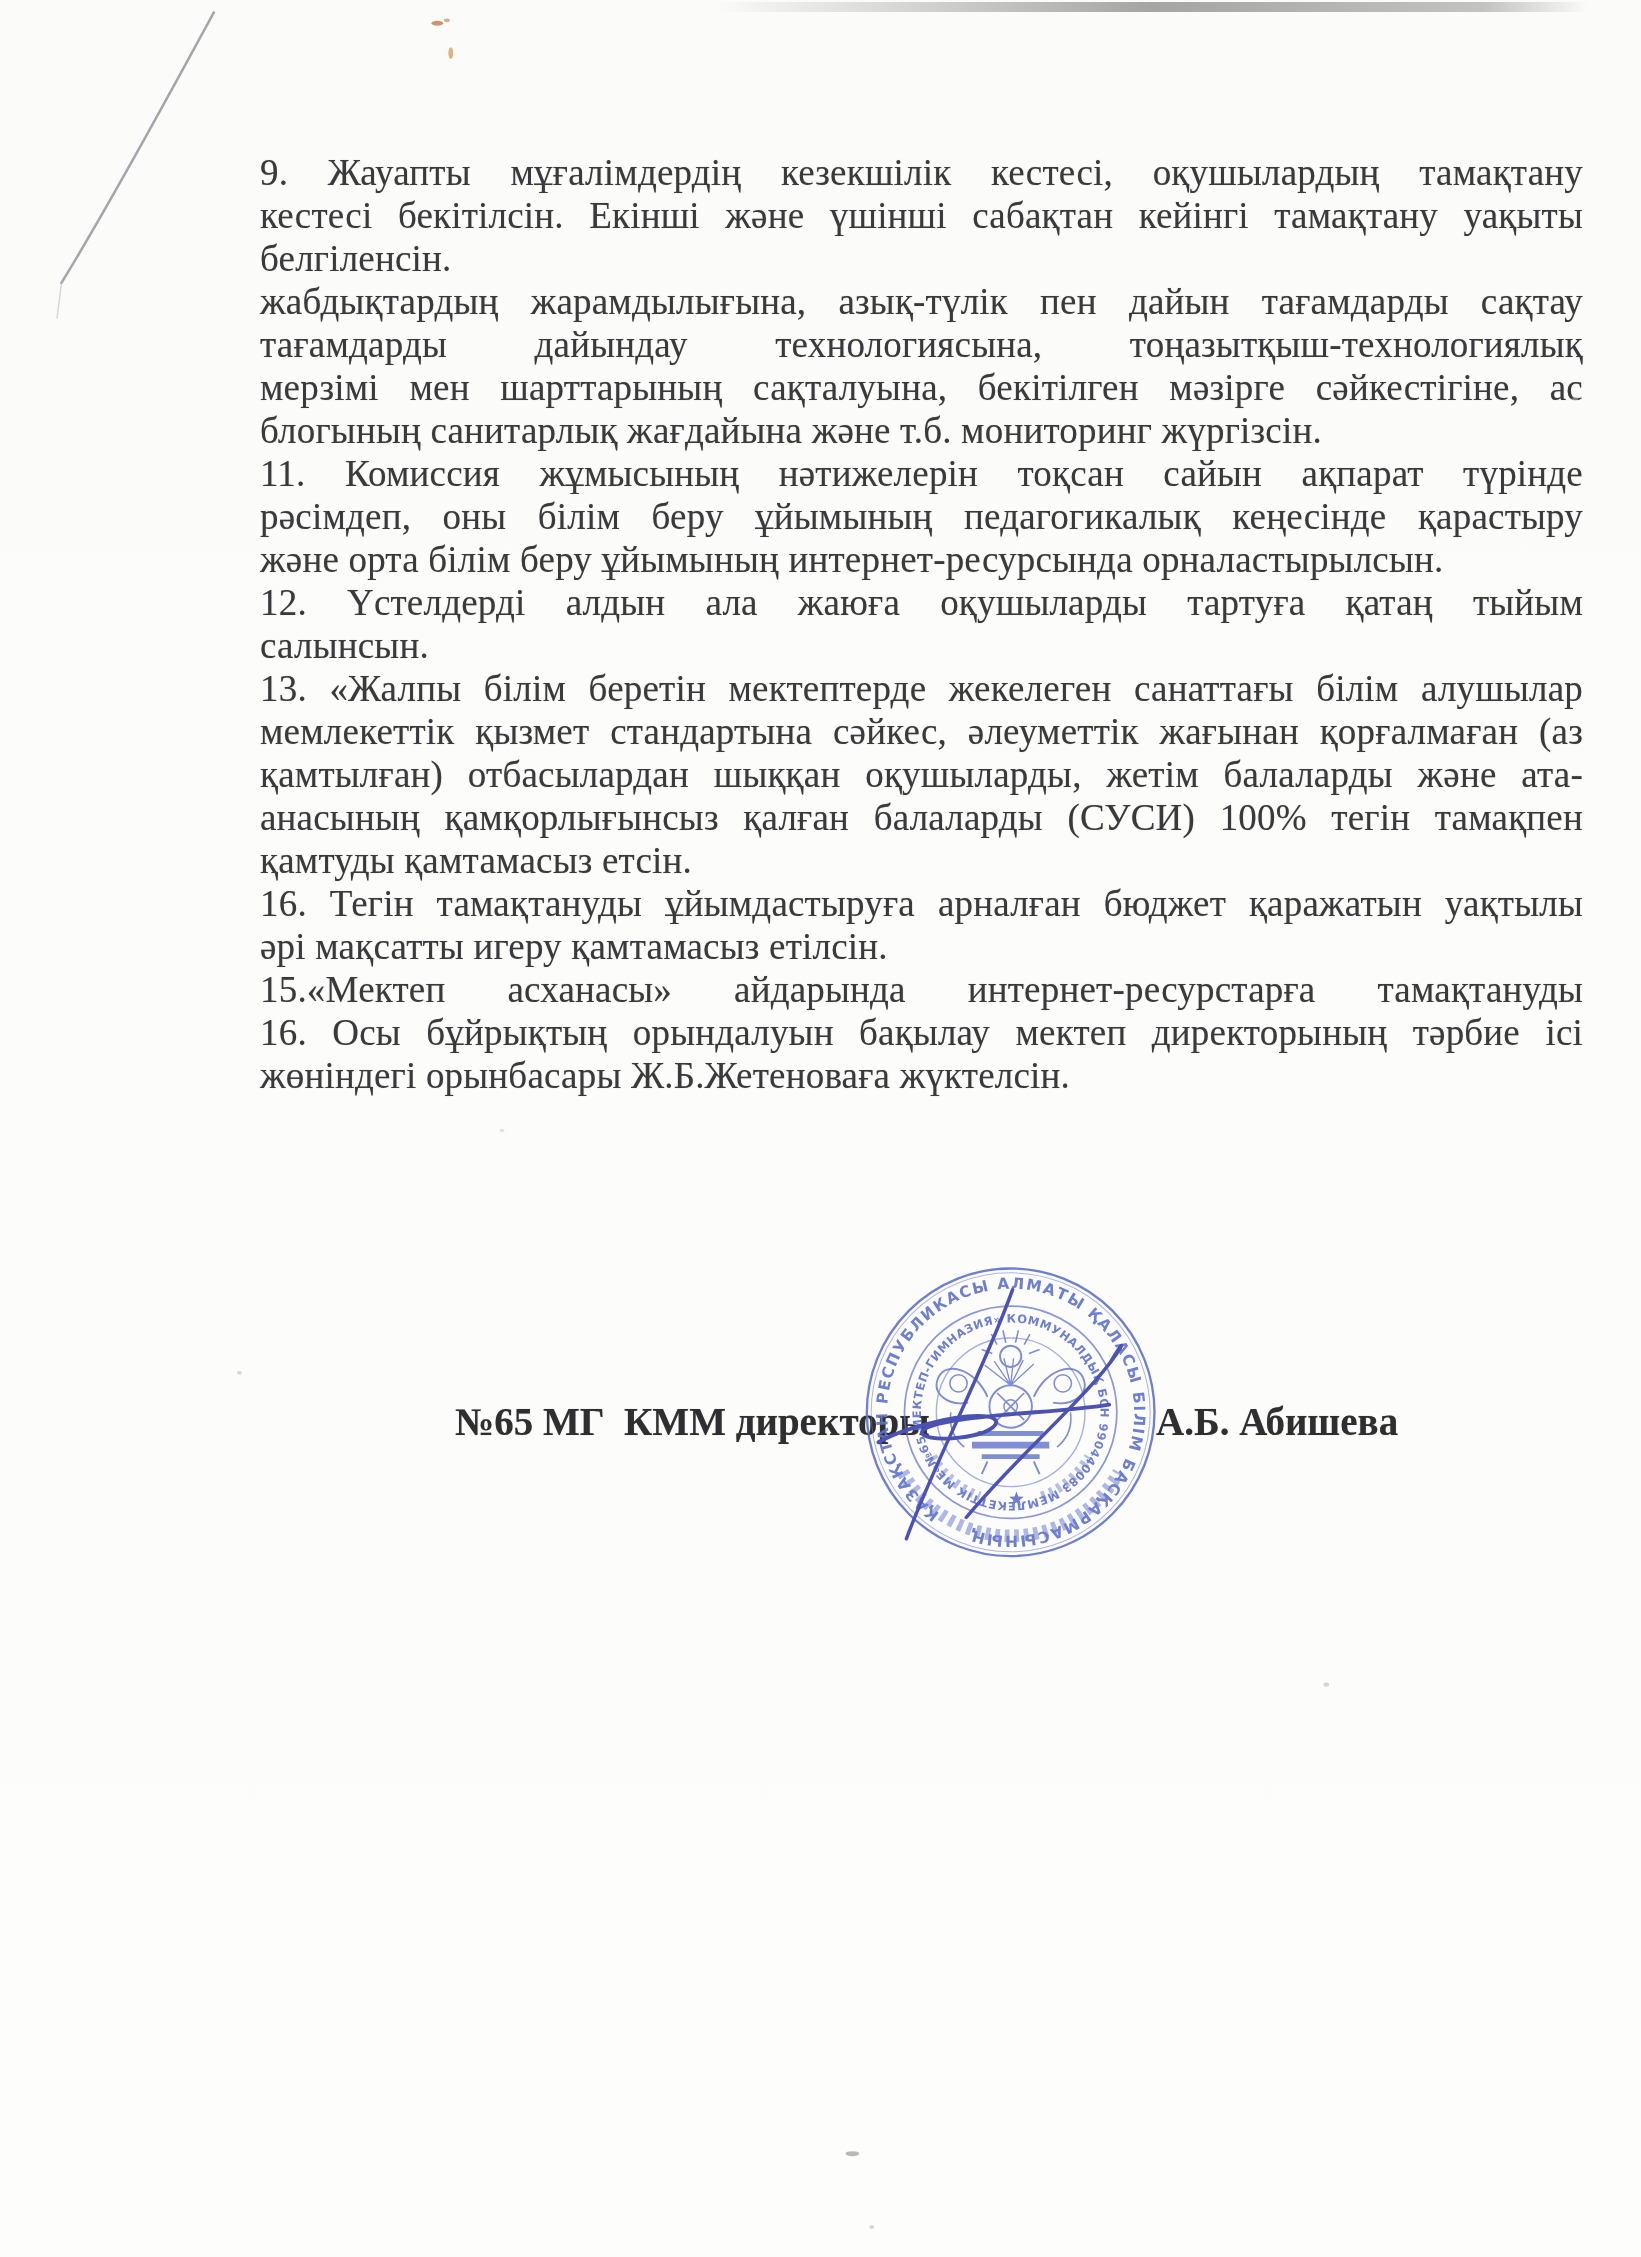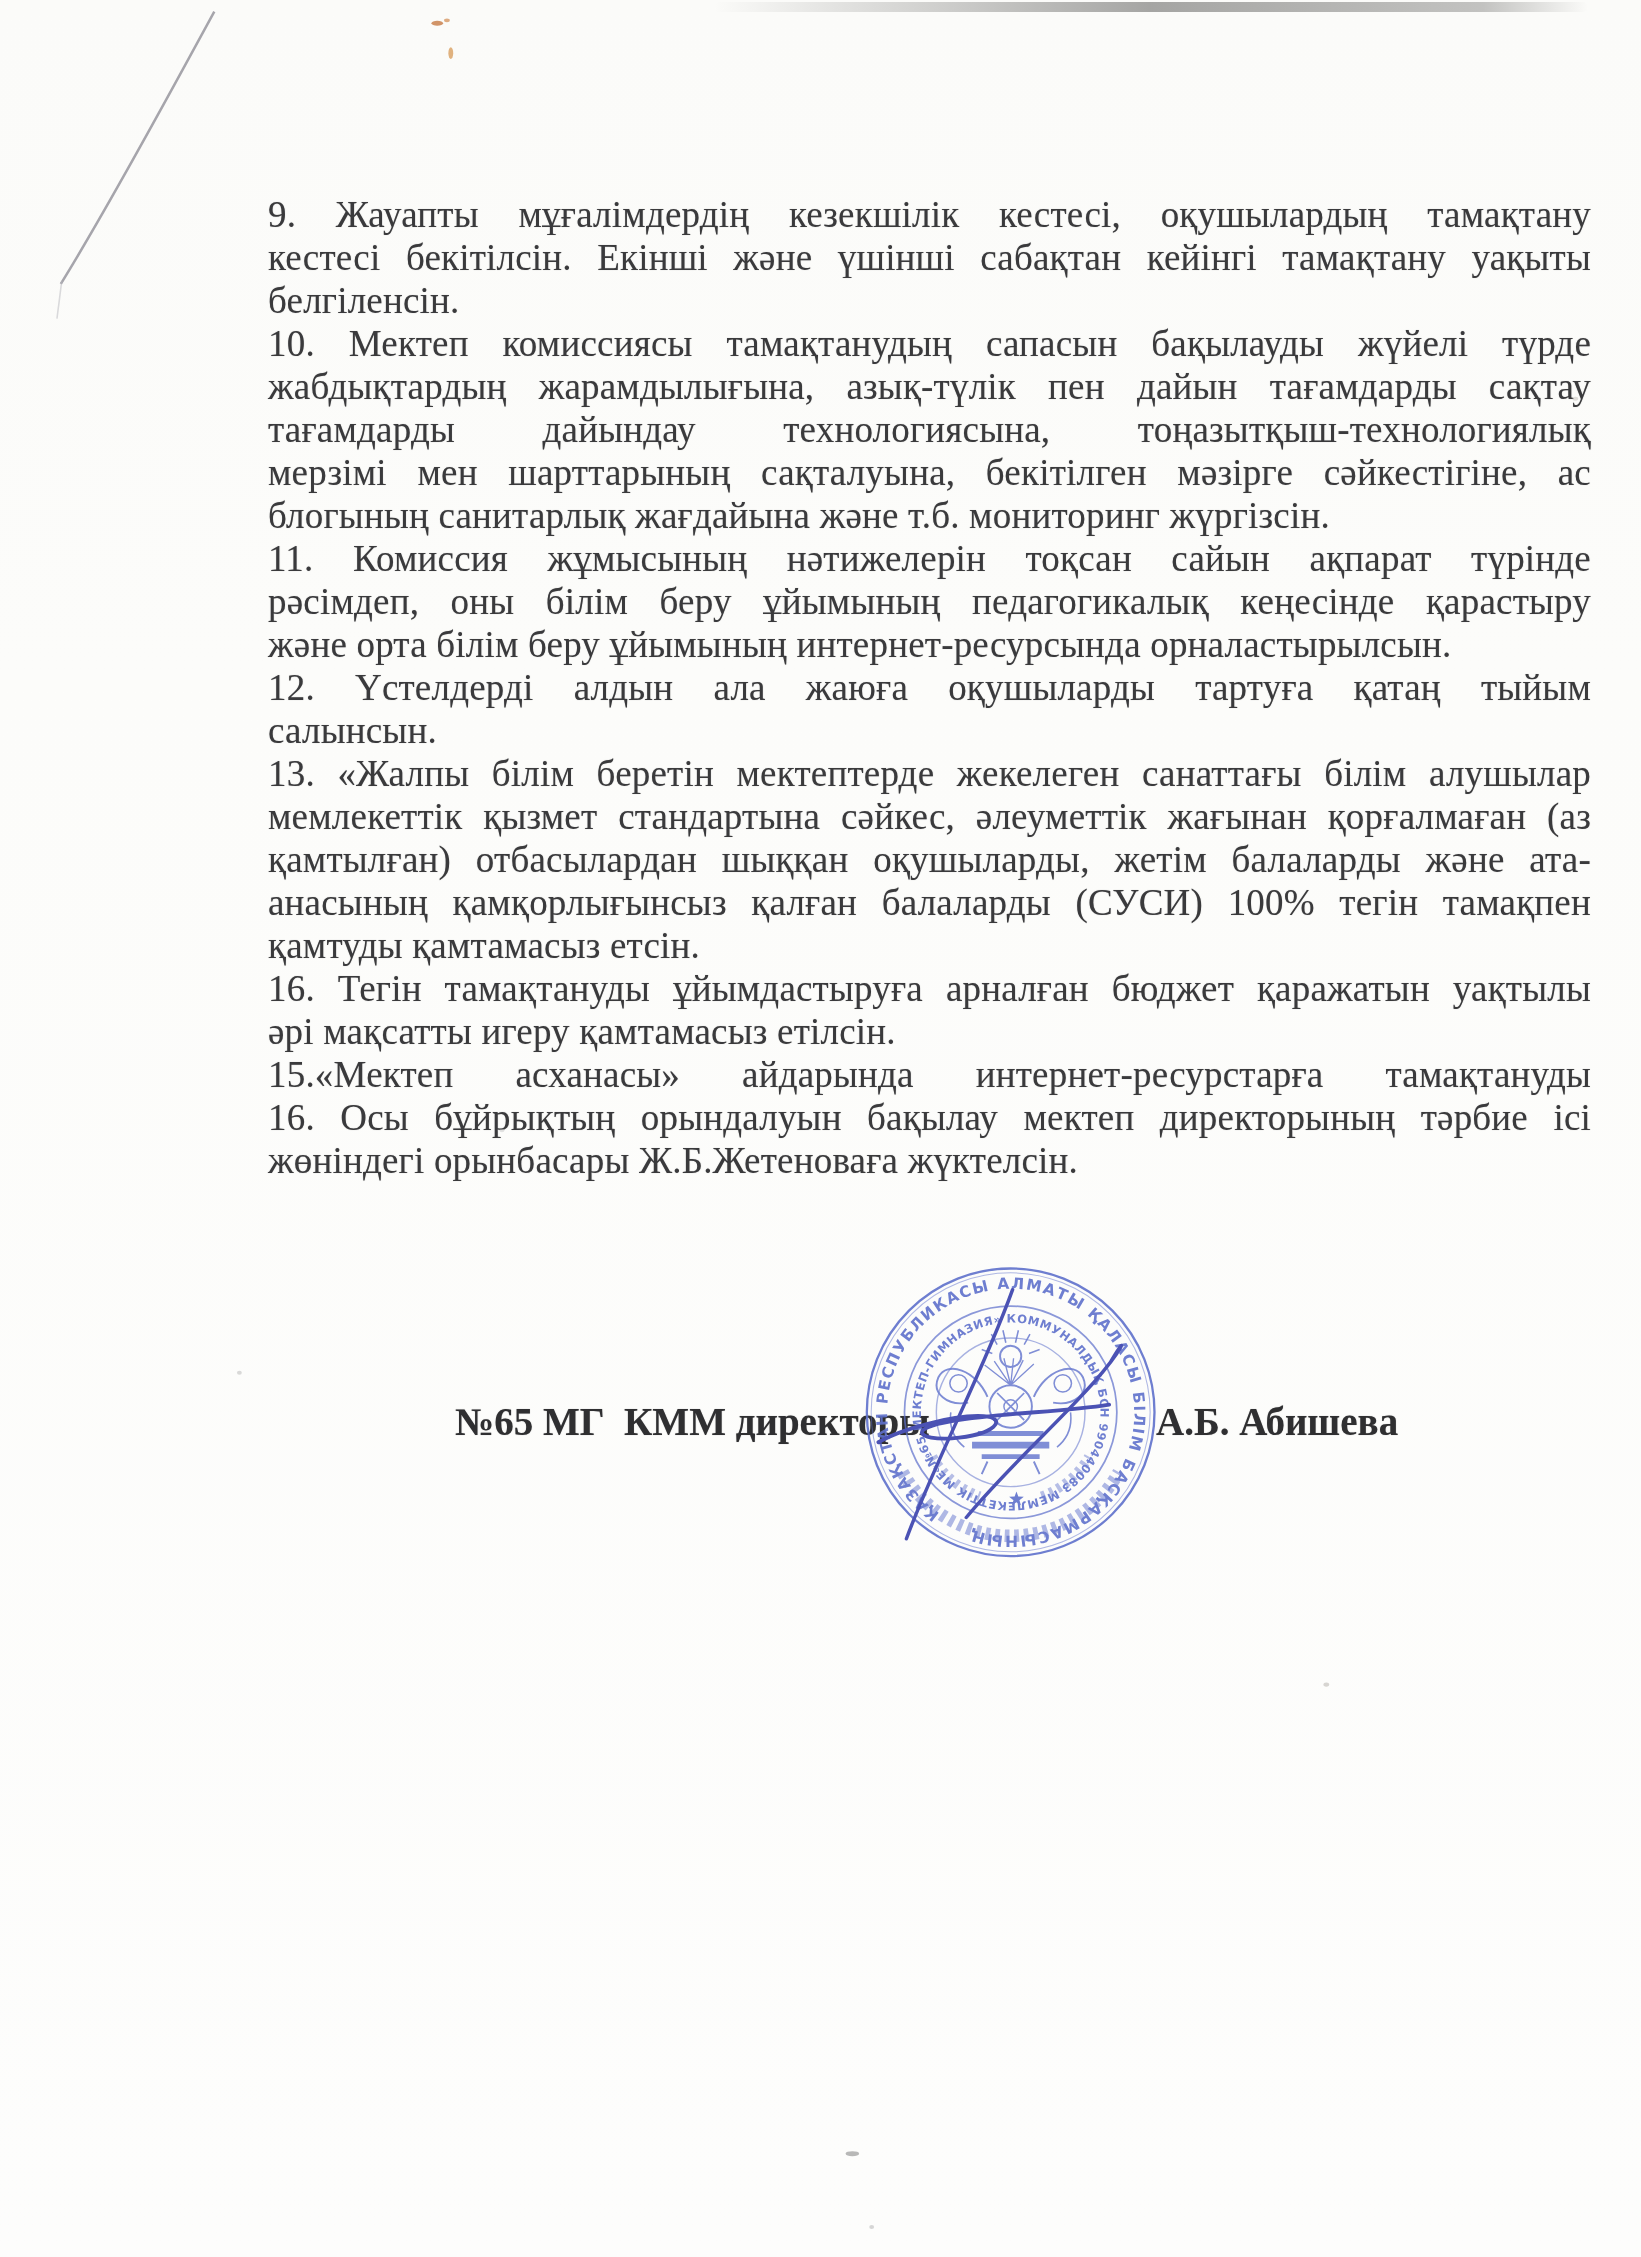--- a/index.html
+++ b/index.html
@@ -7,24 +7,23 @@
   }
   html,body{margin:0;padding:0;}
   body{background:#fff;}
   .page{
     position:relative;width:1641px;height:2257px;overflow:hidden;
     background:linear-gradient(180deg,#fbfbf9 0%,var(--paper) 30%,#fdfdfc 100%);
     font-family:"Liberation Serif","DejaVu Serif",serif;
   }
   
   .doc-body{
-    position:absolute;left:268px;top:151px;width:1323px;
+    position:absolute;left:260px;top:151px;width:1323px;
     color:var(--ink);font-size:37px;letter-spacing:0.2px;
     text-shadow:0 0 1px rgba(58,58,60,.38);
-    margin-top:42px;
   }
   .line{height:43px;line-height:43px;text-align:justify;text-align-last:left;overflow:visible;white-space:nowrap;}
   .line.j{white-space:normal;text-align-last:justify;}
   
   .sig{
     position:absolute;top:1399px;height:46px;line-height:46px;
     font-weight:bold;font-size:39px;color:#2f2f31;white-space:pre;
     text-shadow:0 0 1px rgba(47,47,49,.4);
   }
   .sig-label{left:455px;}
@@ -47,21 +46,20 @@
 <body>
 
 <div class="page">
 
   <div class="scan-edge"></div>
 
   <div class="doc-body" id="doc-body">
       <div class="line j">9. Жауапты мұғалімдердің кезекшілік кестесі, оқушылардың тамақтану</div>
       <div class="line j">кестесі бекітілсін. Екінші және үшінші сабақтан кейінгі тамақтану уақыты</div>
       <div class="line">белгіленсін.</div>
-      <div class="line j">10. Мектеп комиссиясы тамақтанудың сапасын бақылауды жүйелі түрде</div>
       <div class="line j">жабдықтардың жарамдылығына, азық-түлік пен дайын тағамдарды сақтау</div>
       <div class="line j">тағамдарды дайындау технологиясына, тоңазытқыш-технологиялық</div>
       <div class="line j">мерзімі мен шарттарының сақталуына, бекітілген мәзірге сәйкестігіне, ас</div>
       <div class="line">блогының санитарлық жағдайына және т.б. мониторинг жүргізсін.</div>
       <div class="line j">11. Комиссия жұмысының нәтижелерін тоқсан сайын ақпарат түрінде</div>
       <div class="line j">рәсімдеп, оны білім беру ұйымының педагогикалық кеңесінде қарастыру</div>
       <div class="line">және орта білім беру ұйымының интернет-ресурсында орналастырылсын.</div>
       <div class="line j">12. Үстелдерді алдын ала жаюға оқушыларды тартуға қатаң тыйым</div>
       <div class="line">салынсын.</div>
       <div class="line j">13. «Жалпы білім беретін мектептерде жекелеген санаттағы білім алушылар</div>

